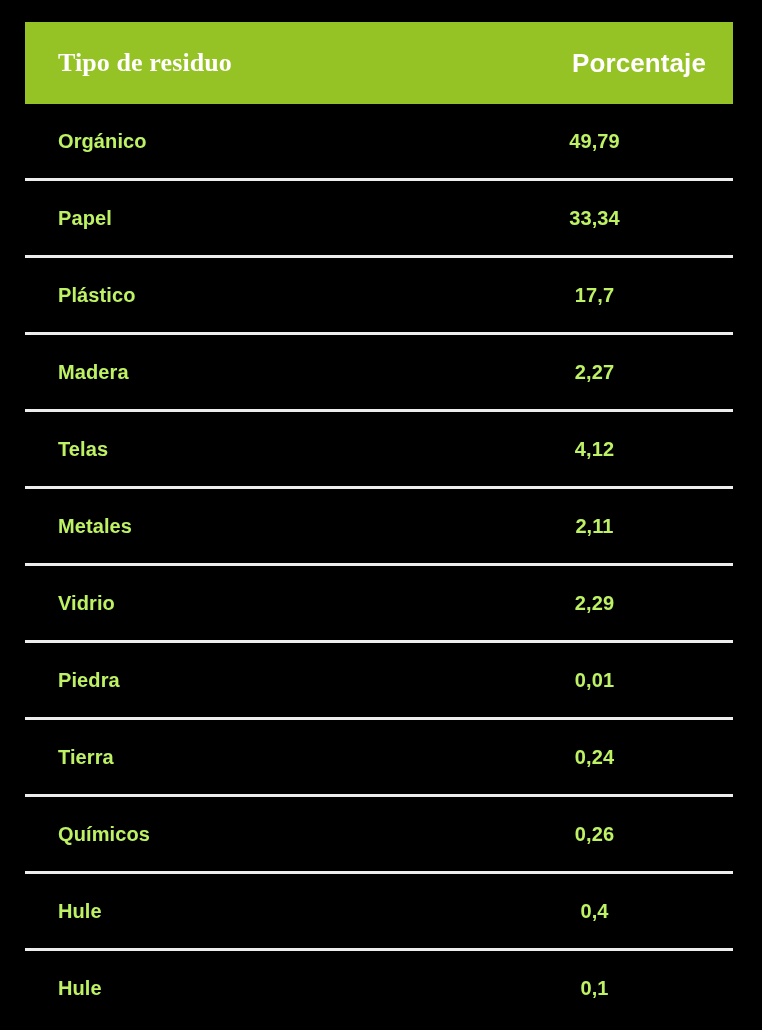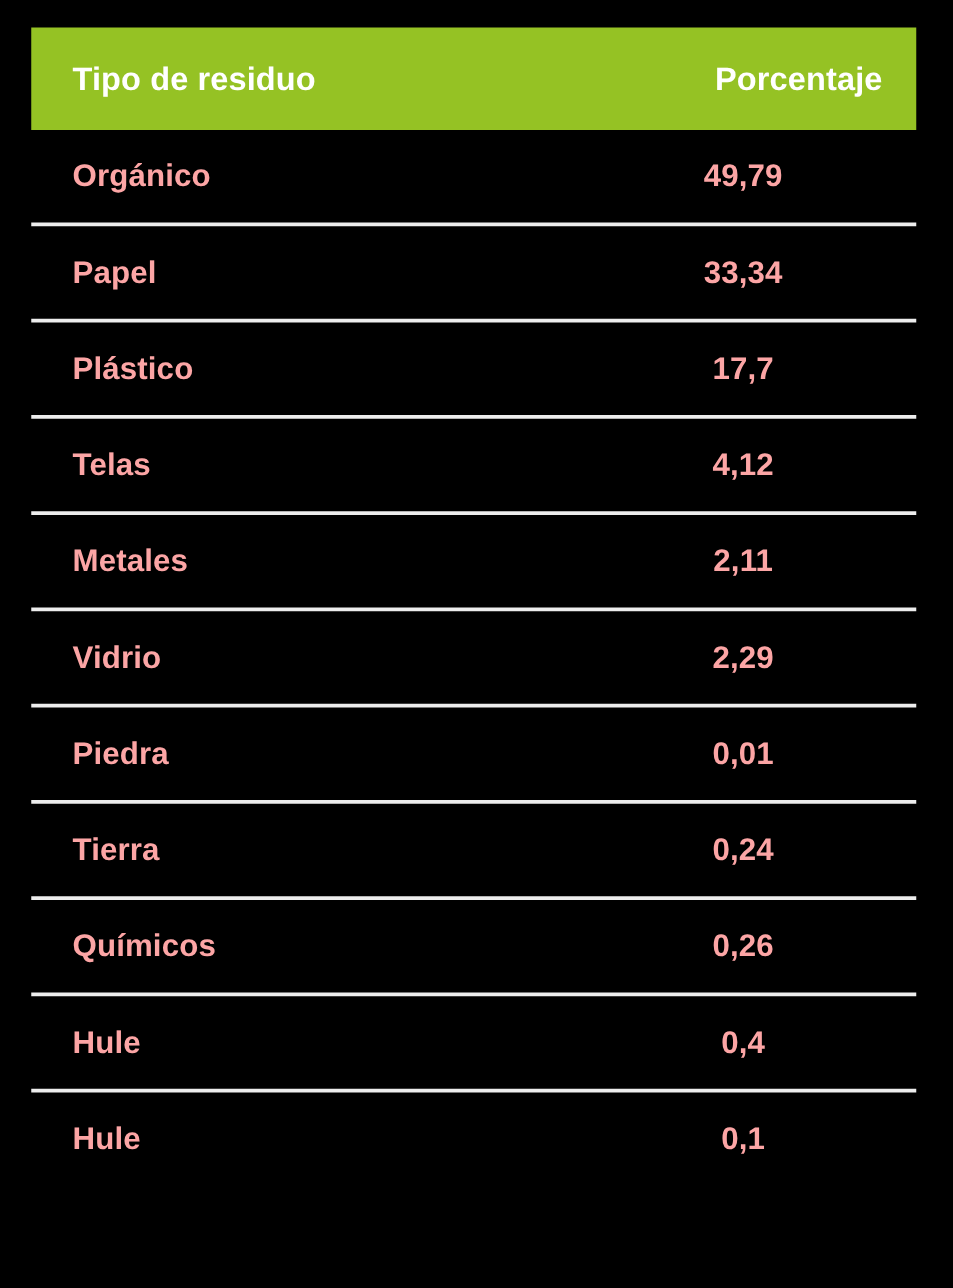--- a/index.html
+++ b/index.html
@@ -33,20 +33,21 @@
     color: #ffffff;
     font-size: 26px;
     font-weight: bold;
     letter-spacing: 0.1px;
   }
   .th-type {
     flex: 0 0 458px;
     padding-left: 33px;
     box-sizing: border-box;
     text-align: left;
+    font-family: Liberation Serif, serif;
   }
   .th-pct {
     flex: 1 1 auto;
     text-align: right;
     padding-right: 27px;
     box-sizing: border-box;
   }
 
   
   .tbody {
@@ -55,22 +56,22 @@
   .row {
     display: flex;
     align-items: center;
     height: 74px;
     position: relative;
   }
   .row + .row {
     border-top: 3px solid #ededed;
   }
   .td {
-    color: #fca5a5;
-    font-size: 25px;
+    color: #bef264;
+    font-size: 20px;
     font-weight: bold;
     letter-spacing: 0.1px;
   }
   .td-type {
     flex: 0 0 458px;
     padding-left: 33px;
     box-sizing: border-box;
     text-align: left;
   }
   .td-pct {
@@ -97,20 +98,24 @@
       </div>
       <div class="row">
         <div class="td td-type">Papel</div>
         <div class="td td-pct">33,34</div>
       </div>
       <div class="row">
         <div class="td td-type">Plástico</div>
         <div class="td td-pct">17,7</div>
       </div>
       <div class="row">
+        <div class="td td-type">Madera</div>
+        <div class="td td-pct">2,27</div>
+      </div>
+      <div class="row">
         <div class="td td-type">Telas</div>
         <div class="td td-pct">4,12</div>
       </div>
       <div class="row">
         <div class="td td-type">Metales</div>
         <div class="td td-pct">2,11</div>
       </div>
       <div class="row">
         <div class="td td-type">Vidrio</div>
         <div class="td td-pct">2,29</div>

